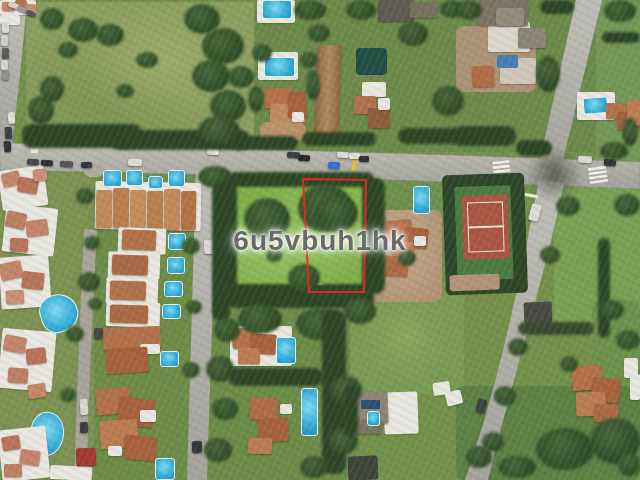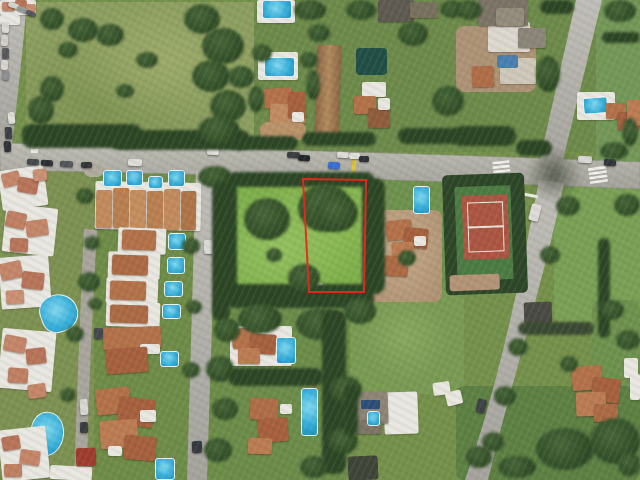--- a/index.html
+++ b/index.html
@@ -338,13 +338,14 @@
   <div class="t" style="left:60px;top:388px;width:16px;height:14px;"></div>
   <div class="t" style="left:398px;top:250px;width:18px;height:16px;"></div>
 
   <div class="grain"></div>
  </div>
 
  <svg class="overlay" width="640" height="480" viewBox="0 0 640 480">
    <polygon points="303,179 366,180 364,292 309,292" fill="none" stroke="#e5291d" stroke-width="2" opacity="0.95"></polygon>
  </svg>
 
+ <div class="wm">6u5vbuh1hk</div>
 </div>
 
 </body></html>

